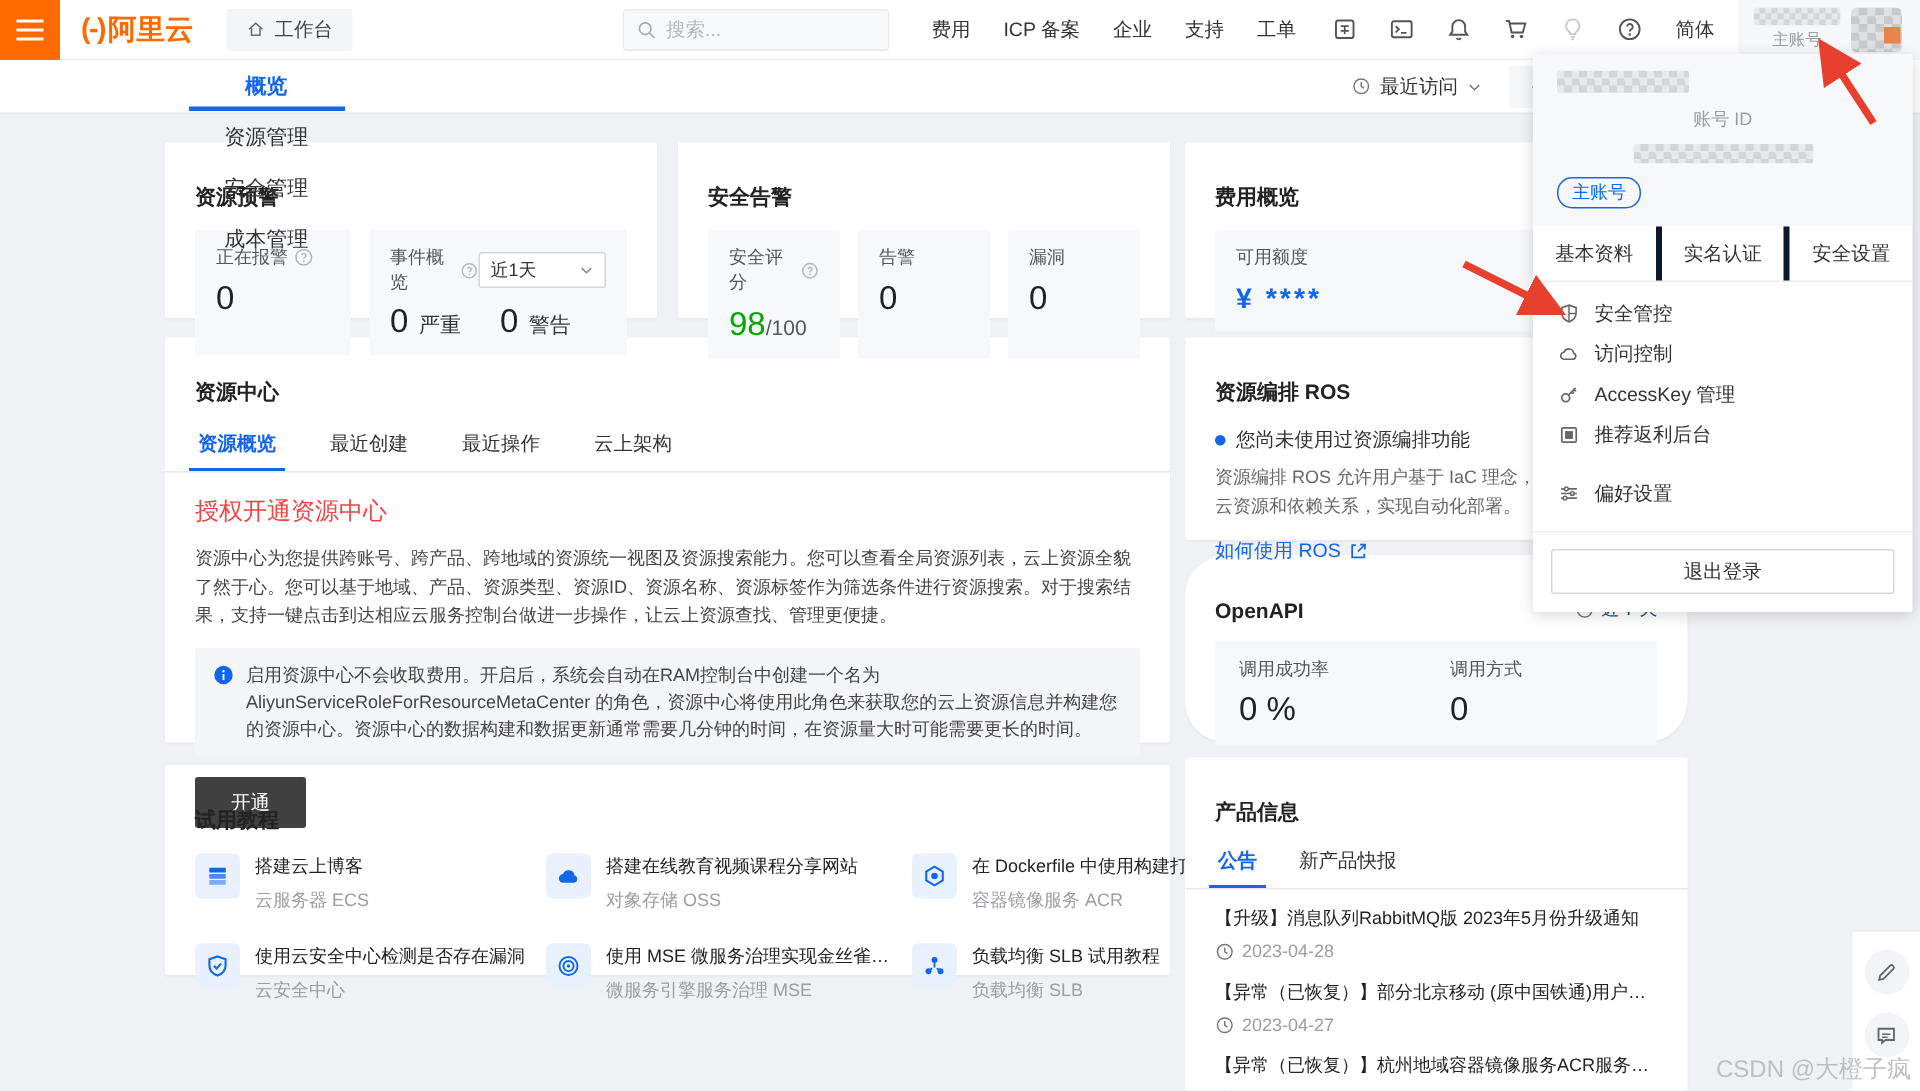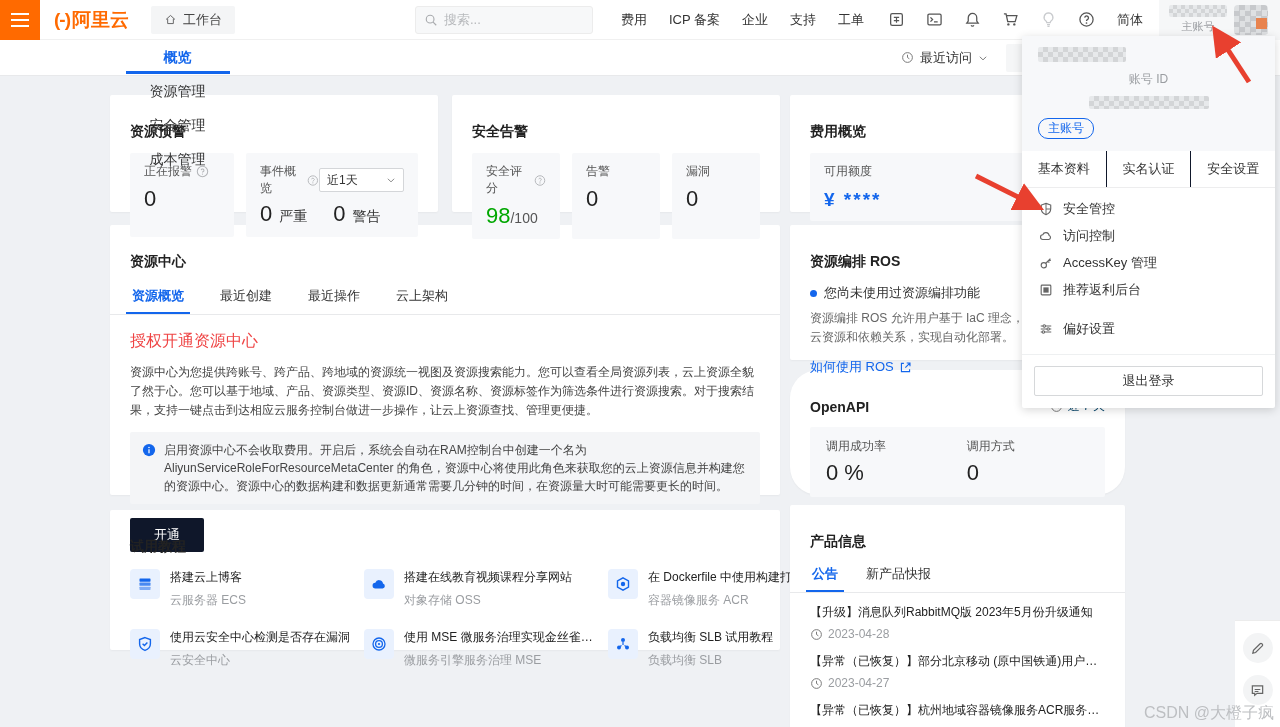--- a/index.html
+++ b/index.html
@@ -86,21 +86,21 @@
   .rc-tabs { display:flex; gap:36px; margin:12px 0 0; border-bottom:1px solid #e8e9eb;
              padding:0 0 0 2px; margin-left:-20px; margin-right:-20px; padding-left:22px; }
   .rc-tab { font-size:13px; padding:4px 0 9px; position:relative; cursor:pointer; color:#333;font-family:Liberation Mono, monospace; }
   .rc-tab.active { color:#1366EC; font-weight:bold; }
   .rc-tab.active::after { content:""; position:absolute; left:-6px; right:-6px; bottom:0; height:2px; background:#1366EC; }
   .rc-sub { font-size:16px; color:#ef4444; margin-top:16px; }
   .rc-desc { font-size:12px; color:#444; line-height:19px; margin-top:11px; }
   .notice { background:#f4f5f7; border-radius:2px; margin-top:12px; padding:9px 12px;
             display:flex; gap:8px; font-size:12px; color:#444; line-height:18px; }
   .info-ic { width:14px; height:14px; color:#1366EC; flex:none; margin-top:2px; }
-  .btn-primary { margin-top:14px; background:#0f172a; color:#fff; border:0; border-radius:2px;
+  .btn-primary { margin-top:14px; background:#404040; color:#fff; border:0; border-radius:2px;
                  font-size:13px; padding:8px 24px; cursor:pointer; font-family:Liberation Mono, monospace; }
 
   .tut-card { margin-top:15px; height:140px; }
   .tut-grid { display:grid; grid-template-columns:1fr 1.06fr 1fr; column-gap:14px; row-gap:20px; margin-top:13px; }
   .tut-item { display:flex; gap:10px; cursor:pointer; }
   .tut-ic { width:30px; height:30px; background:#e9f1fe; border-radius:4px; color:#1366EC;
             display:flex; align-items:center; justify-content:center; flex:none; }
   .tut-ic svg { width:16px; height:16px; }
   .tut-title { font-size:12px; color:#222; white-space:nowrap; overflow:hidden; text-overflow:ellipsis; max-width:190px; }
   .tut-prod { font-size:12px; color:#9a9da1; margin-top:6px; }
@@ -135,21 +135,21 @@
                box-shadow:0 2px 10px rgba(0,0,0,.16); border-radius:2px; }
   .acct-head { background:#f7f8fa; padding:11px 16px 12px; }
   .blur.name-big { width:88px; height:15px; }
   .acct-id-row { display:flex; align-items:center; gap:8px; margin-top:9px;flex-direction:column; }
   .acct-id-label { color:#9a9da1; font-size:12px; }
   .blur.id-blur { width:120px; height:13px; }
   .badge { display:inline-block; margin-top:9px; border:1px solid #1366EC; color:#1366EC;
            font-size:12px; border-radius:10px; padding:1px 9px; }
   .acct-tabs { display:flex; border-bottom:1px solid #ededee; }
   .acct-tab { flex:1; text-align:center; font-size:13px; color:#333; padding:9px 0; cursor:pointer; }
-  .acct-tab + .acct-tab { border-left:1px solid #0f172a; }
+  .acct-tab + .acct-tab { border-left:4px solid #0f172a; }
   .acct-list { padding:7px 0 6px; }
   .mi { display:flex; align-items:center; gap:10px; height:27px; padding:0 17px; font-size:13px;
         color:#333; cursor:pointer; }
   .mi svg { width:14px; height:14px; color:#666; flex:none; }
   .mi.gap-top { margin-top:12px; }
   .acct-divider { height:1px; background:#eef0f1; margin:6px 0 0; }
   .logout { margin:11px 12px 12px; width:229px; height:30px; background:#fff; border:1px solid #d6d8da;
             border-radius:2px; font-size:13px; color:#333; cursor:pointer; font-family:inherit; }
 
   

